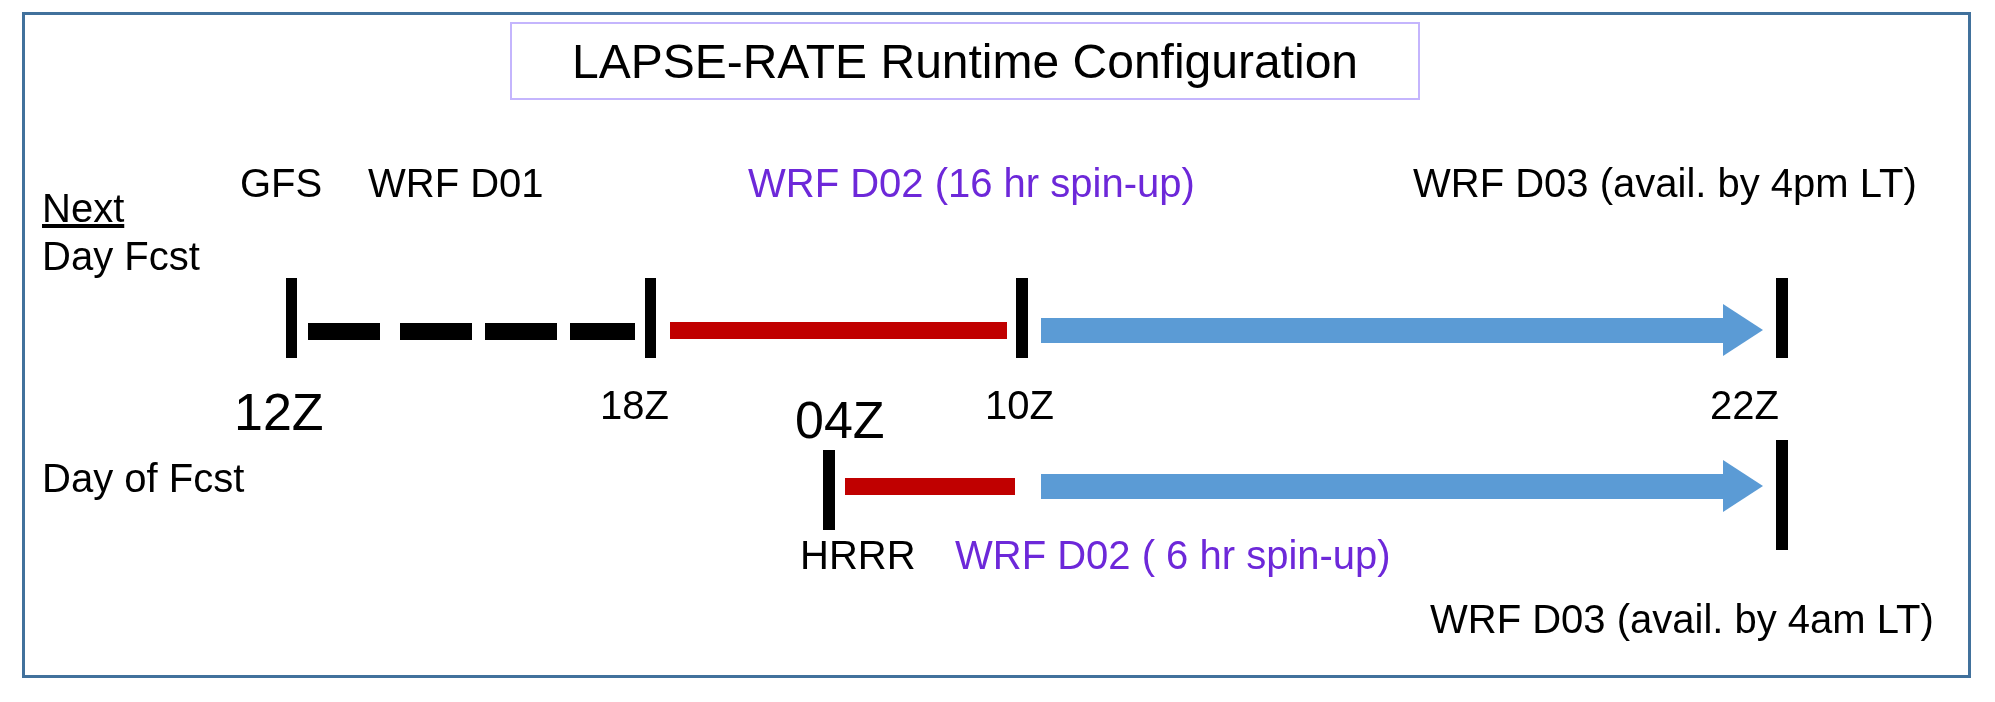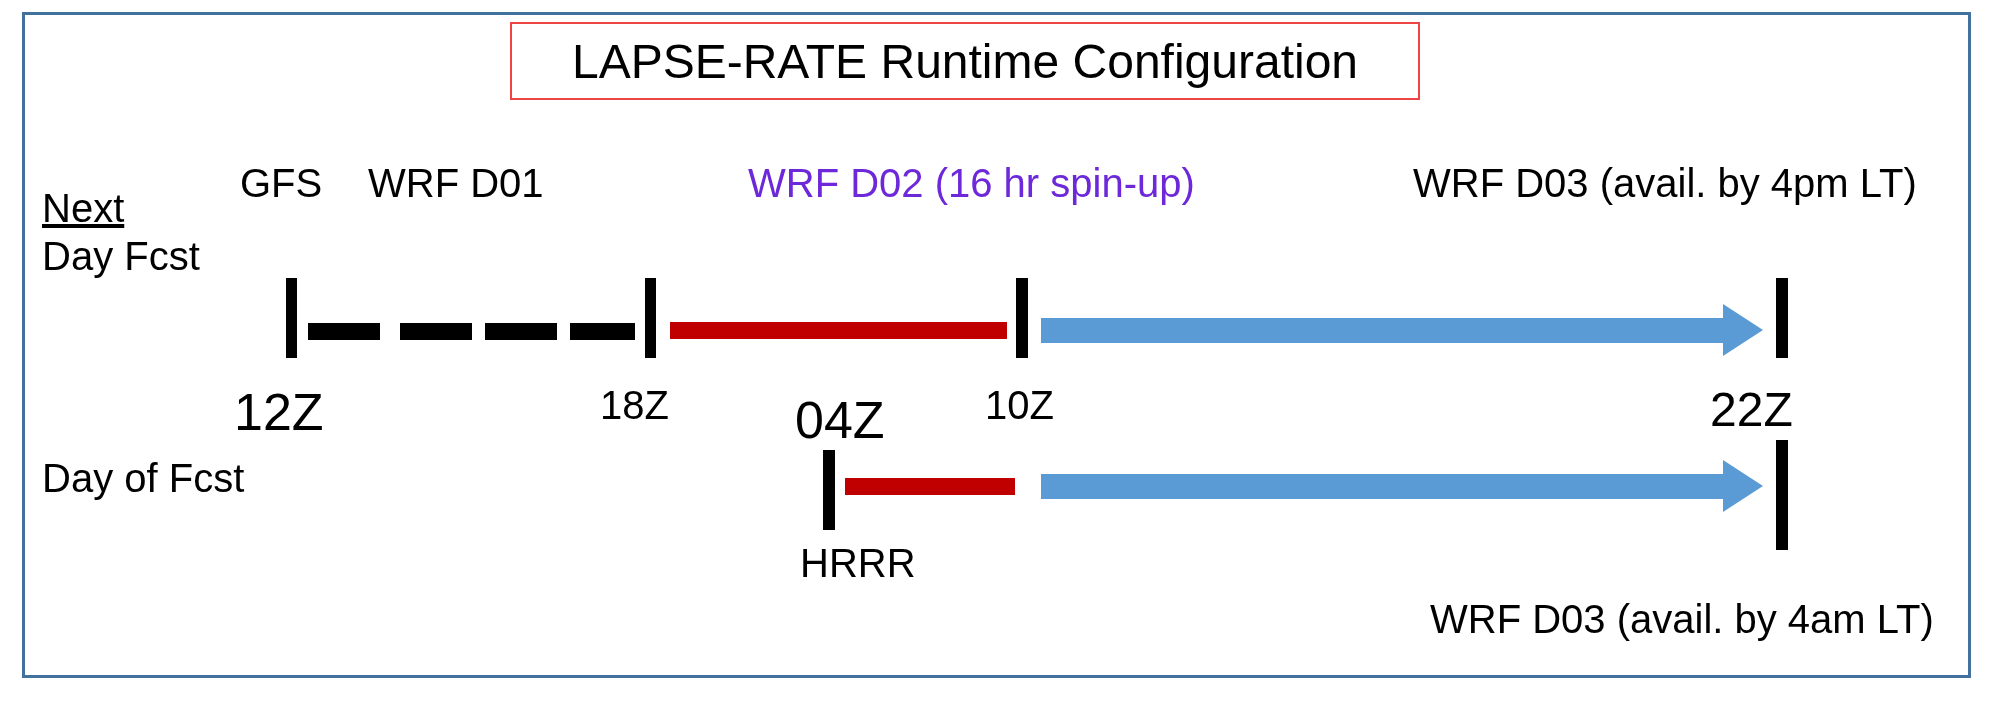--- a/index.html
+++ b/index.html
@@ -20,21 +20,21 @@
     left:22px; top:12px;
     width:1949px; height:666px;
     border:3px solid #41719C;
     box-sizing:border-box;
   }
   
   #title-box{
     position:absolute;
     left:510px; top:22px;
     width:910px; height:78px;
-    border:2px solid #ef4444;
+    border:2px solid #c4b5fd;
     box-sizing:border-box;
     background:#ffffff;
     display:flex;
     align-items:center;
     justify-content:center;
   }
   #title-text{
     font-size:48px;
     color:#000000;
     letter-spacing:0px;
@@ -108,28 +108,29 @@
 
   <div class="redbar" style="left:670px; top:322px; width:337px; height:17px;"></div>
 
   <div class="bluebar" style="left:1041px; top:318px; width:682px; height:25px;"></div>
   <div class="arrowhead" style="left:1723px; top:304px;"></div>
 
   <div class="lbl" style="left:234px; top:382px; font-size:52px;">12Z</div>
   <div class="lbl" style="left:600px; top:382px; font-size:40px;">18Z</div>
   <div class="lbl" style="left:795px; top:390px; font-size:52px;">04Z</div>
   <div class="lbl" style="left:985px; top:382px; font-size:40px;">10Z</div>
-  <div class="lbl" style="left:1710px; top:382px; font-size:48px;">22Z</div>
+  <div class="lbl" style="left:1710px; top:382px; font-size:40px;">22Z</div>
 
   <div class="lbl" style="left:42px; top:455px; font-size:40px;">Day of Fcst</div>
 
   <div class="tick" style="left:823px; top:450px; width:12px; height:80px;"></div>
   <div class="tick" style="left:1776px; top:440px; width:12px; height:110px;"></div>
 
   <div class="redbar" style="left:845px; top:478px; width:170px; height:17px;"></div>
 
   <div class="bluebar" style="left:1041px; top:474px; width:682px; height:25px;"></div>
   <div class="arrowhead" style="left:1723px; top:460px;"></div>
 
-  <div class="lbl" style="left:800px; top:532px; font-size:40px;margin-top:8px;">HRRR</div>
+  <div class="lbl" style="left:800px; top:532px; font-size:40px;">HRRR</div>
+  <div class="lbl red" style="left:955px; top:532px; font-size:40px;">WRF D02 ( 6 hr spin-up)</div>
   <div class="lbl" style="left:1430px; top:596px; font-size:40px;">WRF D03 (avail. by 4am LT)</div>
 
 </div>
 
 </body></html>

